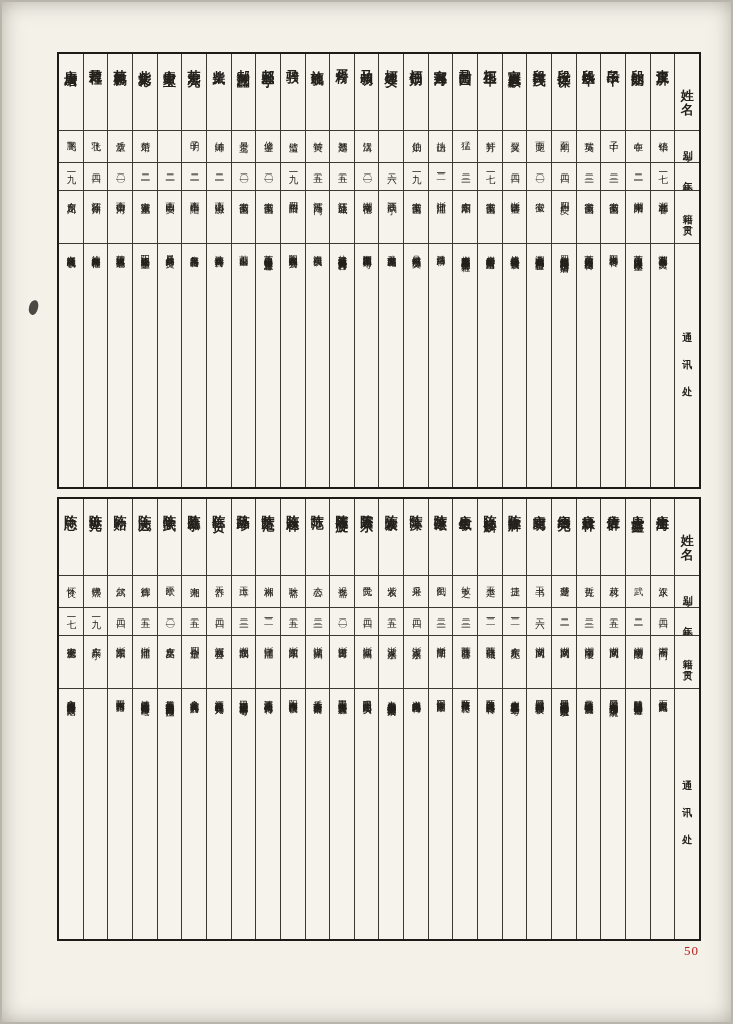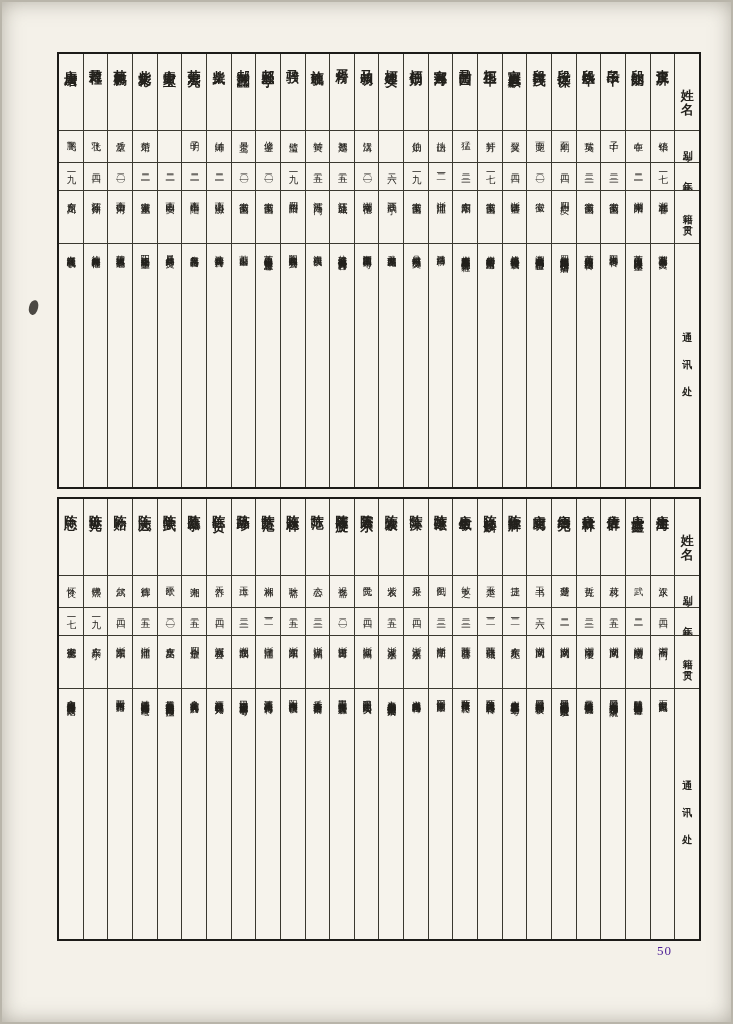--- a/index.html
+++ b/index.html
@@ -66,23 +66,23 @@
   .cell.addr span{font-size:9px;letter-spacing:0.5px;line-height:11px;}
   
   .col.header-col .cell{align-items:center;padding-top:0;}
   .col.header-col .cell.name span{font-size:13px;font-weight:700;letter-spacing:13px;}
   .col.header-col .cell.zi span{font-size:10px;letter-spacing:5px;font-weight:700;}
   .col.header-col .cell.age span{font-size:10px;letter-spacing:4px;font-weight:700;}
   .col.header-col .cell.native span{font-size:10px;letter-spacing:11px;font-weight:700;}
   .col.header-col .cell.addr span{font-size:10px;letter-spacing:27px;font-weight:700;}
   .page-number{
     position:absolute;
-    left:657px;top:943px;
+    left:684px;top:943px;
     font-size:13px;
-    color:#4c1d95;
+    color:#b91c1c;
     letter-spacing:1px;
   }
   .ink-mark{
     position:absolute;
     left:29px;top:300px;
     width:9px;height:15px;
     background:#2e2c27;
     border-radius:55% 45% 50% 50%;
     transform:rotate(12deg);
     opacity:.85;

